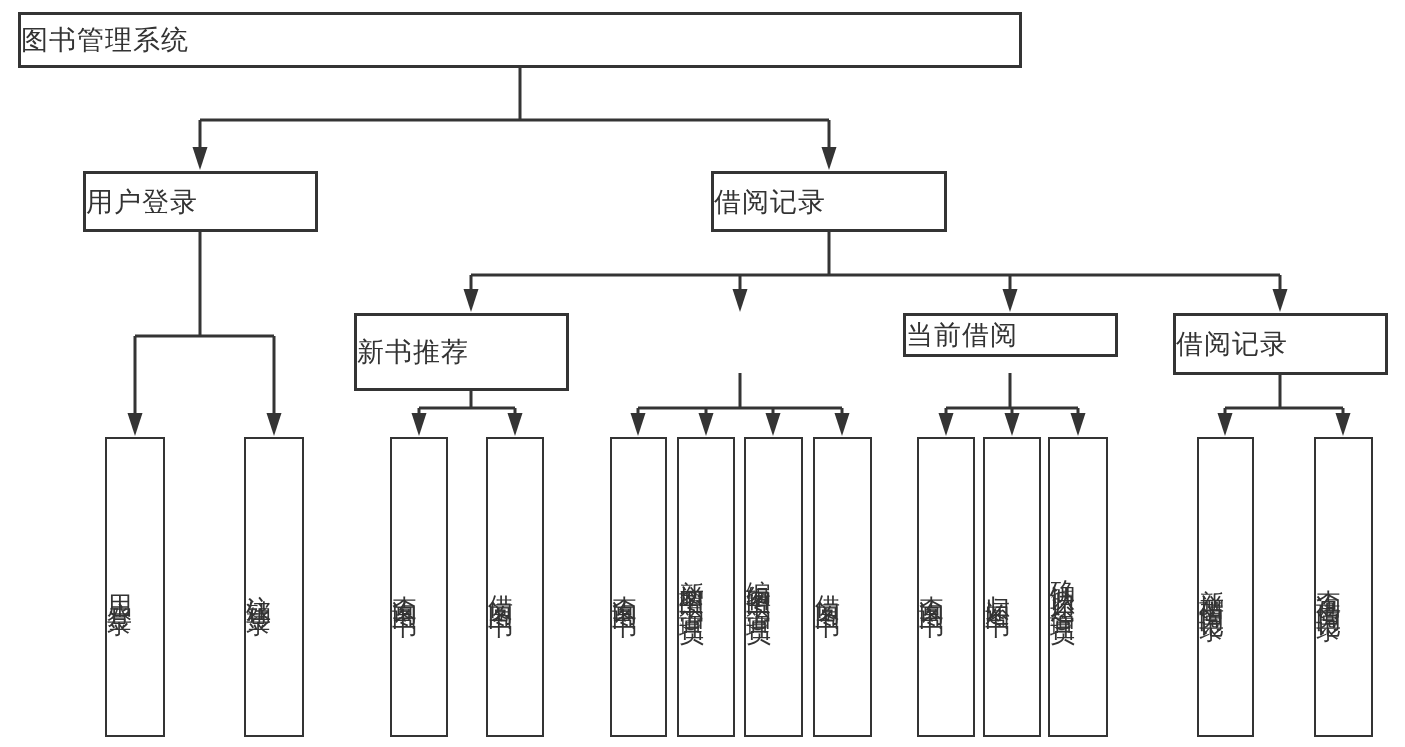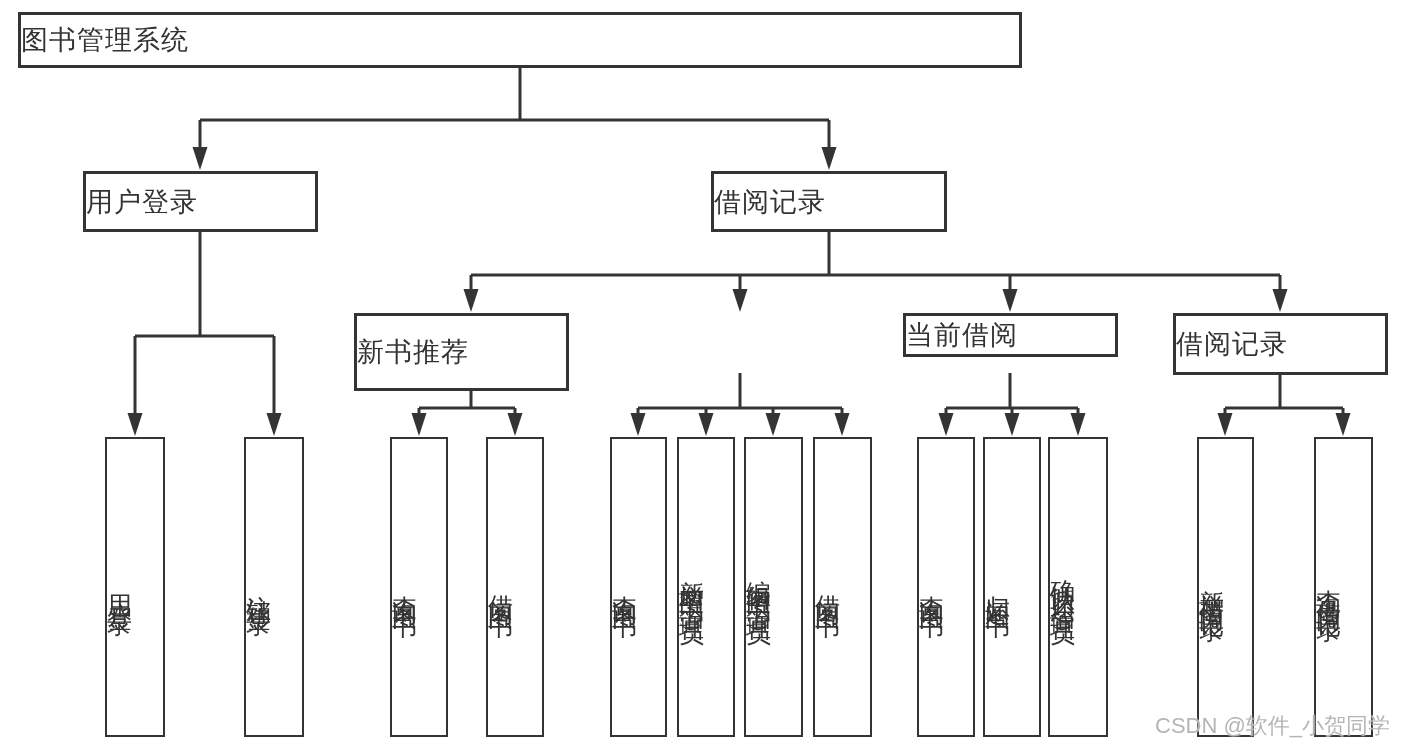--- a/index.html
+++ b/index.html
@@ -146,15 +146,14 @@
   <div class="node leaf" style="left:1048px;width:60px">
     <span class="vlabel">确认归还（管理员）</span>
   </div>
   <div class="node leaf" style="left:1197px;width:57px">
     <span class="vlabel">新增借阅记录</span>
   </div>
   <div class="node leaf" style="left:1314px;width:59px">
     <span class="vlabel">查询借阅记录</span>
   </div>
 
-  <div class="watermark">CSDN @软件_小贺同学</div>
 
 </div>
 
 </body></html>

